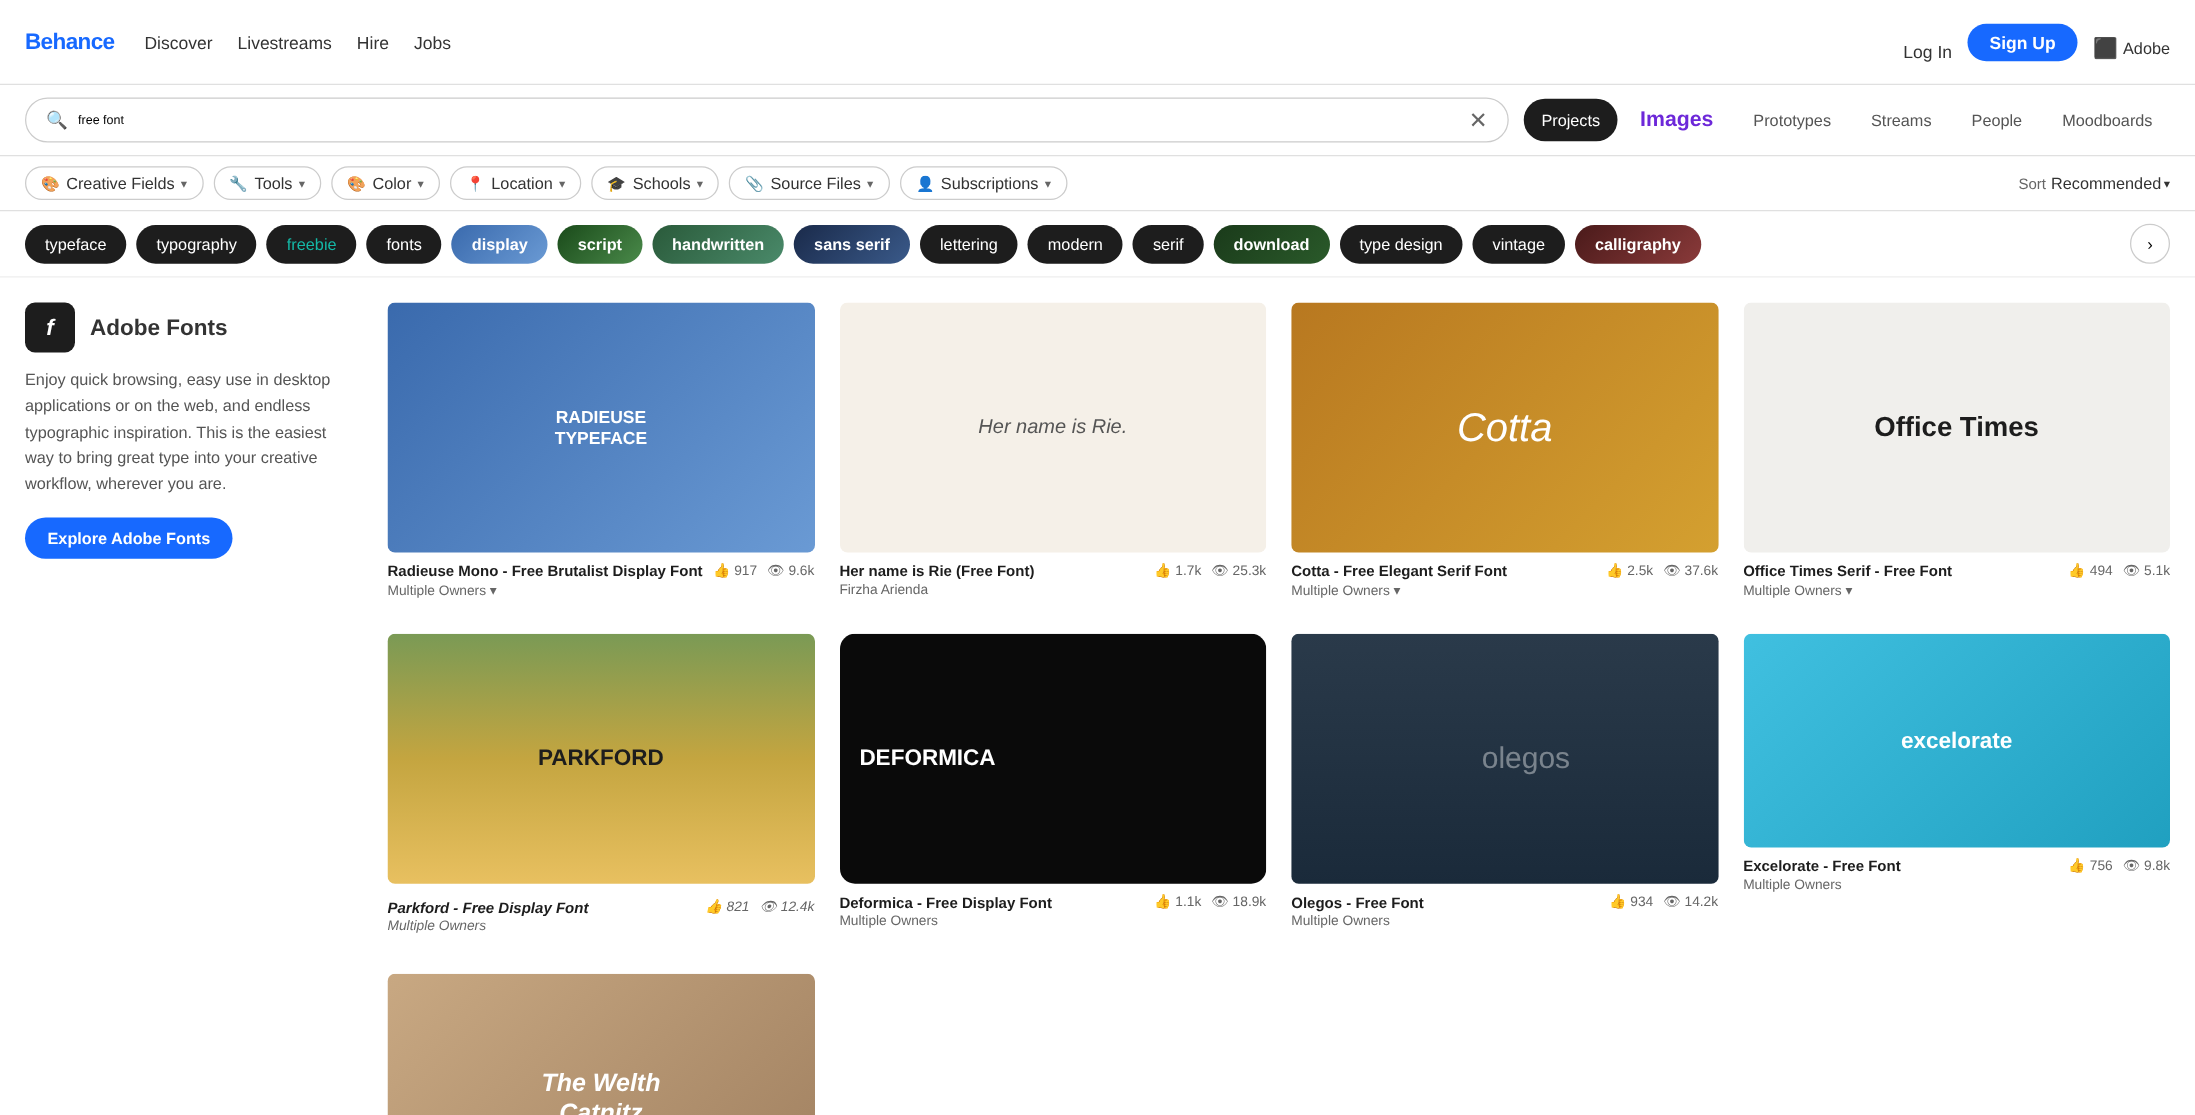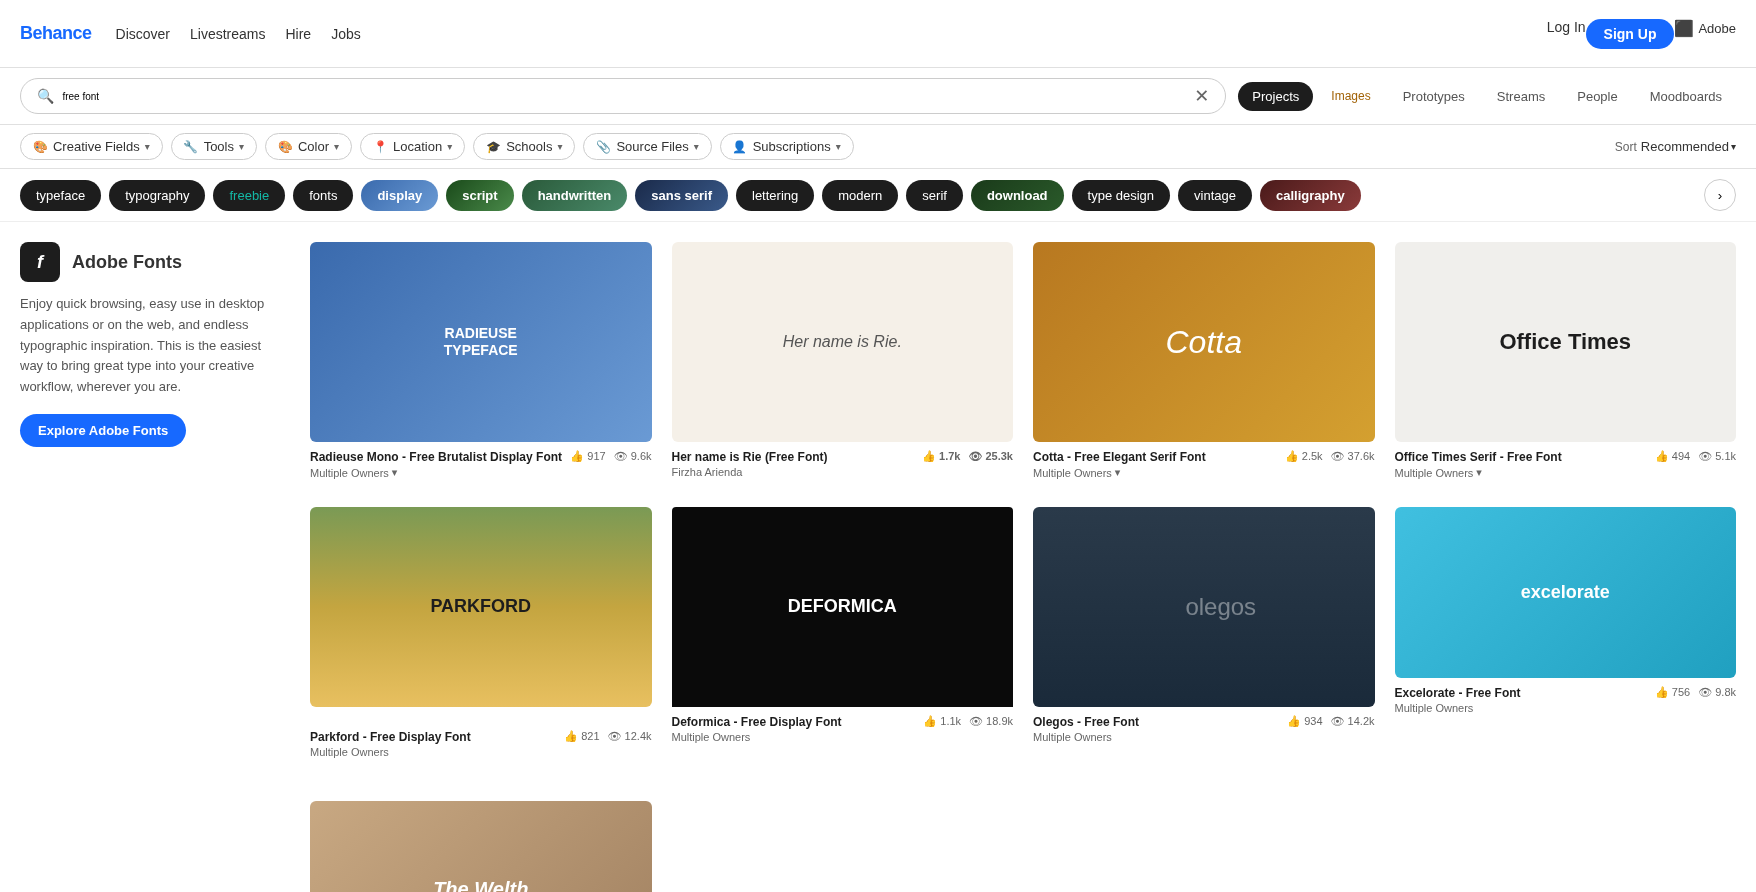--- a/index.html
+++ b/index.html
@@ -9,39 +9,39 @@
 <body>
 
 <header style="display:flex;align-items:center;padding:0 20px;height:68px;border-bottom:1px solid #e0e0e0;gap:24px;">
   <span style="font-size:18px;font-weight:700;color:#1769ff;letter-spacing:-0.5px;cursor:pointer;">Behance</span>
   <nav style="display:flex;gap:20px;" id="main-nav">
       <a href="#" style="text-decoration: none; color: rgb(51, 51, 51); font-size: 14px; font-weight: 500;">Discover</a>
       <a href="#" style="text-decoration: none; color: rgb(51, 51, 51); font-size: 14px; font-weight: 500;">Livestreams</a>
       <a href="#" style="text-decoration: none; color: rgb(51, 51, 51); font-size: 14px; font-weight: 500;">Hire</a>
       <a href="#" style="text-decoration: none; color: rgb(51, 51, 51); font-size: 14px; font-weight: 500;">Jobs</a>
     </nav>
-  <div style="margin-left:auto;display:flex;align-items:flex-start;">
+  <div style="margin-left:auto;display:flex;align-items:flex-end;gap:12px;">
     <button style="background:none;border:none;cursor:pointer;font-size:14px;font-weight:500;color:#333;">Log In</button>
     <button style="background:#1769ff;color:#fff;border:none;border-radius:20px;padding:7px 18px;font-size:14px;font-weight:600;cursor:pointer;">Sign Up</button>
     <div style="display:flex;align-items:center;gap:4px;">
       <span style="color:#fa0f00;font-size:16px;font-weight:900;">⬛</span>
       <span style="font-size:13px;">Adobe</span>
     </div>
   </div>
 </header>
 
 <div style="display:flex;align-items:center;padding:10px 20px;border-bottom:1px solid #e0e0e0;gap:12px;">
   <div style="display:flex;align-items:center;flex:1;border:1px solid #ccc;border-radius:24px;padding:8px 16px;gap:8px;background:#fff;">
     <span style="color:#666;font-size:14px;">🔍</span>
     <input type="text" value="free font" style="border: none; outline: none; font-size: 10px; flex: 1 1 0%;">
     <button style="background:none;border:none;cursor:pointer;color:#666;font-size:18px;line-height:1;">✕</button>
   </div>
   <div style="display:flex;gap:4px;" id="search-tabs">
       <button style="padding: 7px 14px; border-radius: 20px; border: none; cursor: pointer; font-size: 13px; font-weight: 500; background: rgb(29, 29, 29); color: rgb(255, 255, 255);">Projects</button>
-      <button style="padding: 7px 14px; border-radius: 20px; border: none; cursor: pointer; font-size: 12px; font-weight: 400; background: none; color: #a16207;">Images</button>
+      <button style="padding: 7px 14px; border-radius: 20px; border: none; cursor: pointer; font-size: 17px; font-weight: 700; background: none; color: #6d28d9;">Images</button>
       <button style="padding: 7px 14px; border-radius: 20px; border: none; cursor: pointer; font-size: 13px; font-weight: 500; background: none; color: rgb(85, 85, 85);">Prototypes</button>
       <button style="padding: 7px 14px; border-radius: 20px; border: none; cursor: pointer; font-size: 13px; font-weight: 500; background: none; color: rgb(85, 85, 85);">Streams</button>
       <button style="padding: 7px 14px; border-radius: 20px; border: none; cursor: pointer; font-size: 13px; font-weight: 500; background: none; color: rgb(85, 85, 85);">People</button>
       <button style="padding: 7px 14px; border-radius: 20px; border: none; cursor: pointer; font-size: 13px; font-weight: 500; background: none; color: rgb(85, 85, 85);">Moodboards</button>
     </div>
 </div>
 
 <div style="display:flex;align-items:center;padding:8px 20px;border-bottom:1px solid #e0e0e0;gap:8px;" id="filters-bar">
   <button style="display: flex; align-items: center; gap: 5px; border: 1px solid rgb(204, 204, 204); border-radius: 20px; padding: 5px 12px; background: rgb(255, 255, 255); cursor: pointer; font-size: 13px; color: rgb(51, 51, 51);">
       <span style="font-size:12px;">🎨</span>
@@ -141,21 +141,21 @@
       </div>
     </div>
   </div>
       <div style="border-radius: 4px; overflow: hidden; cursor: pointer;">
     <div style="width:100%;height:200px;background:#f5f0e8;border-radius:6px;overflow:hidden;display:flex;align-items:center;justify-content:center;text-align:center;padding:16px;">
       <span style="color:#555;font-size:16px;font-weight:400;font-style:italic;white-space:pre-line;line-height:1.2;">Her name is Rie.</span>
     </div>
     <div style="padding:8px 0;">
       <div style="display:flex;justify-content:space-between;align-items:flex-start;">
         <div style="font-size:12px;font-weight:600;color:#1d1d1d;flex:1;padding-right:8px;">Her name is Rie (Free Font)</div>
-        <div style="display:flex;align-items:center;gap:8px;font-size:11px;color:#666;flex-shrink:0;font-weight:bold;">
+        <div style="display:flex;align-items:center;gap:8px;font-size:11px;color:#666;flex-shrink:0;">
           <span>👍 1.7k</span>
           <span>👁 25.3k</span>
         </div>
       </div>
       <div style="font-size:11px;color:#666;display:flex;align-items:center;gap:3px;margin-top:2px;">
         <span>Firzha Arienda</span>
 
       </div>
     </div>
   </div>
@@ -192,36 +192,36 @@
       <div style="font-size:11px;color:#666;display:flex;align-items:center;gap:3px;margin-top:2px;">
         <span>Multiple Owners</span>
         <span>▾</span>
       </div>
     </div>
   </div>
       <div style="border-radius: 4px; overflow: hidden; cursor: pointer;">
     <div style="width:100%;height:200px;background:linear-gradient(to bottom,#7a9a55,#c4a540,#e8c060);border-radius:6px;overflow:hidden;display:flex;align-items:center;justify-content:center;text-align:center;padding:16px;">
       <span style="color:#1d1d1d;font-size:18px;font-weight:900;font-style:normal;white-space:pre-line;line-height:1.2;">PARKFORD</span>
     </div>
-    <div style="padding:23px 0;">
+    <div style="padding:12px 0;font-style:italic;">
       <div style="display:flex;justify-content:space-between;align-items:flex-start;">
         <div style="font-size:12px;font-weight:600;color:#1d1d1d;flex:1;padding-right:8px;">Parkford - Free Display Font</div>
         <div style="display:flex;align-items:center;gap:8px;font-size:11px;color:#666;flex-shrink:0;">
           <span>👍 821</span>
           <span>👁 12.4k</span>
         </div>
       </div>
       <div style="font-size:11px;color:#666;display:flex;align-items:center;gap:3px;margin-top:2px;">
         <span>Multiple Owners</span>
 
       </div>
     </div>
   </div>
       <div style="border-radius: 4px; overflow: hidden; cursor: pointer;">
-    <div style="width:100%;height:200px;background:#0a0a0a;border-radius:0;overflow:hidden;display:flex;align-items:center;justify-content:center;text-align:center;padding:16px;">
+    <div style="width:100%;height:200px;background:#0a0a0a;border-radius:12px;overflow:hidden;display:flex;align-items:center;text-align:center;padding:16px;">
       <span style="color:#fff;font-size:18px;font-weight:900;font-style:normal;white-space:pre-line;line-height:1.2;">DEFORMICA</span>
     </div>
     <div style="padding:8px 0;">
       <div style="display:flex;justify-content:space-between;align-items:flex-start;">
         <div style="font-size:12px;font-weight:600;color:#1d1d1d;flex:1;padding-right:8px;">Deformica - Free Display Font</div>
         <div style="display:flex;align-items:center;gap:8px;font-size:11px;color:#666;flex-shrink:0;">
           <span>👍 1.1k</span>
           <span>👁 18.9k</span>
         </div>
       </div>

